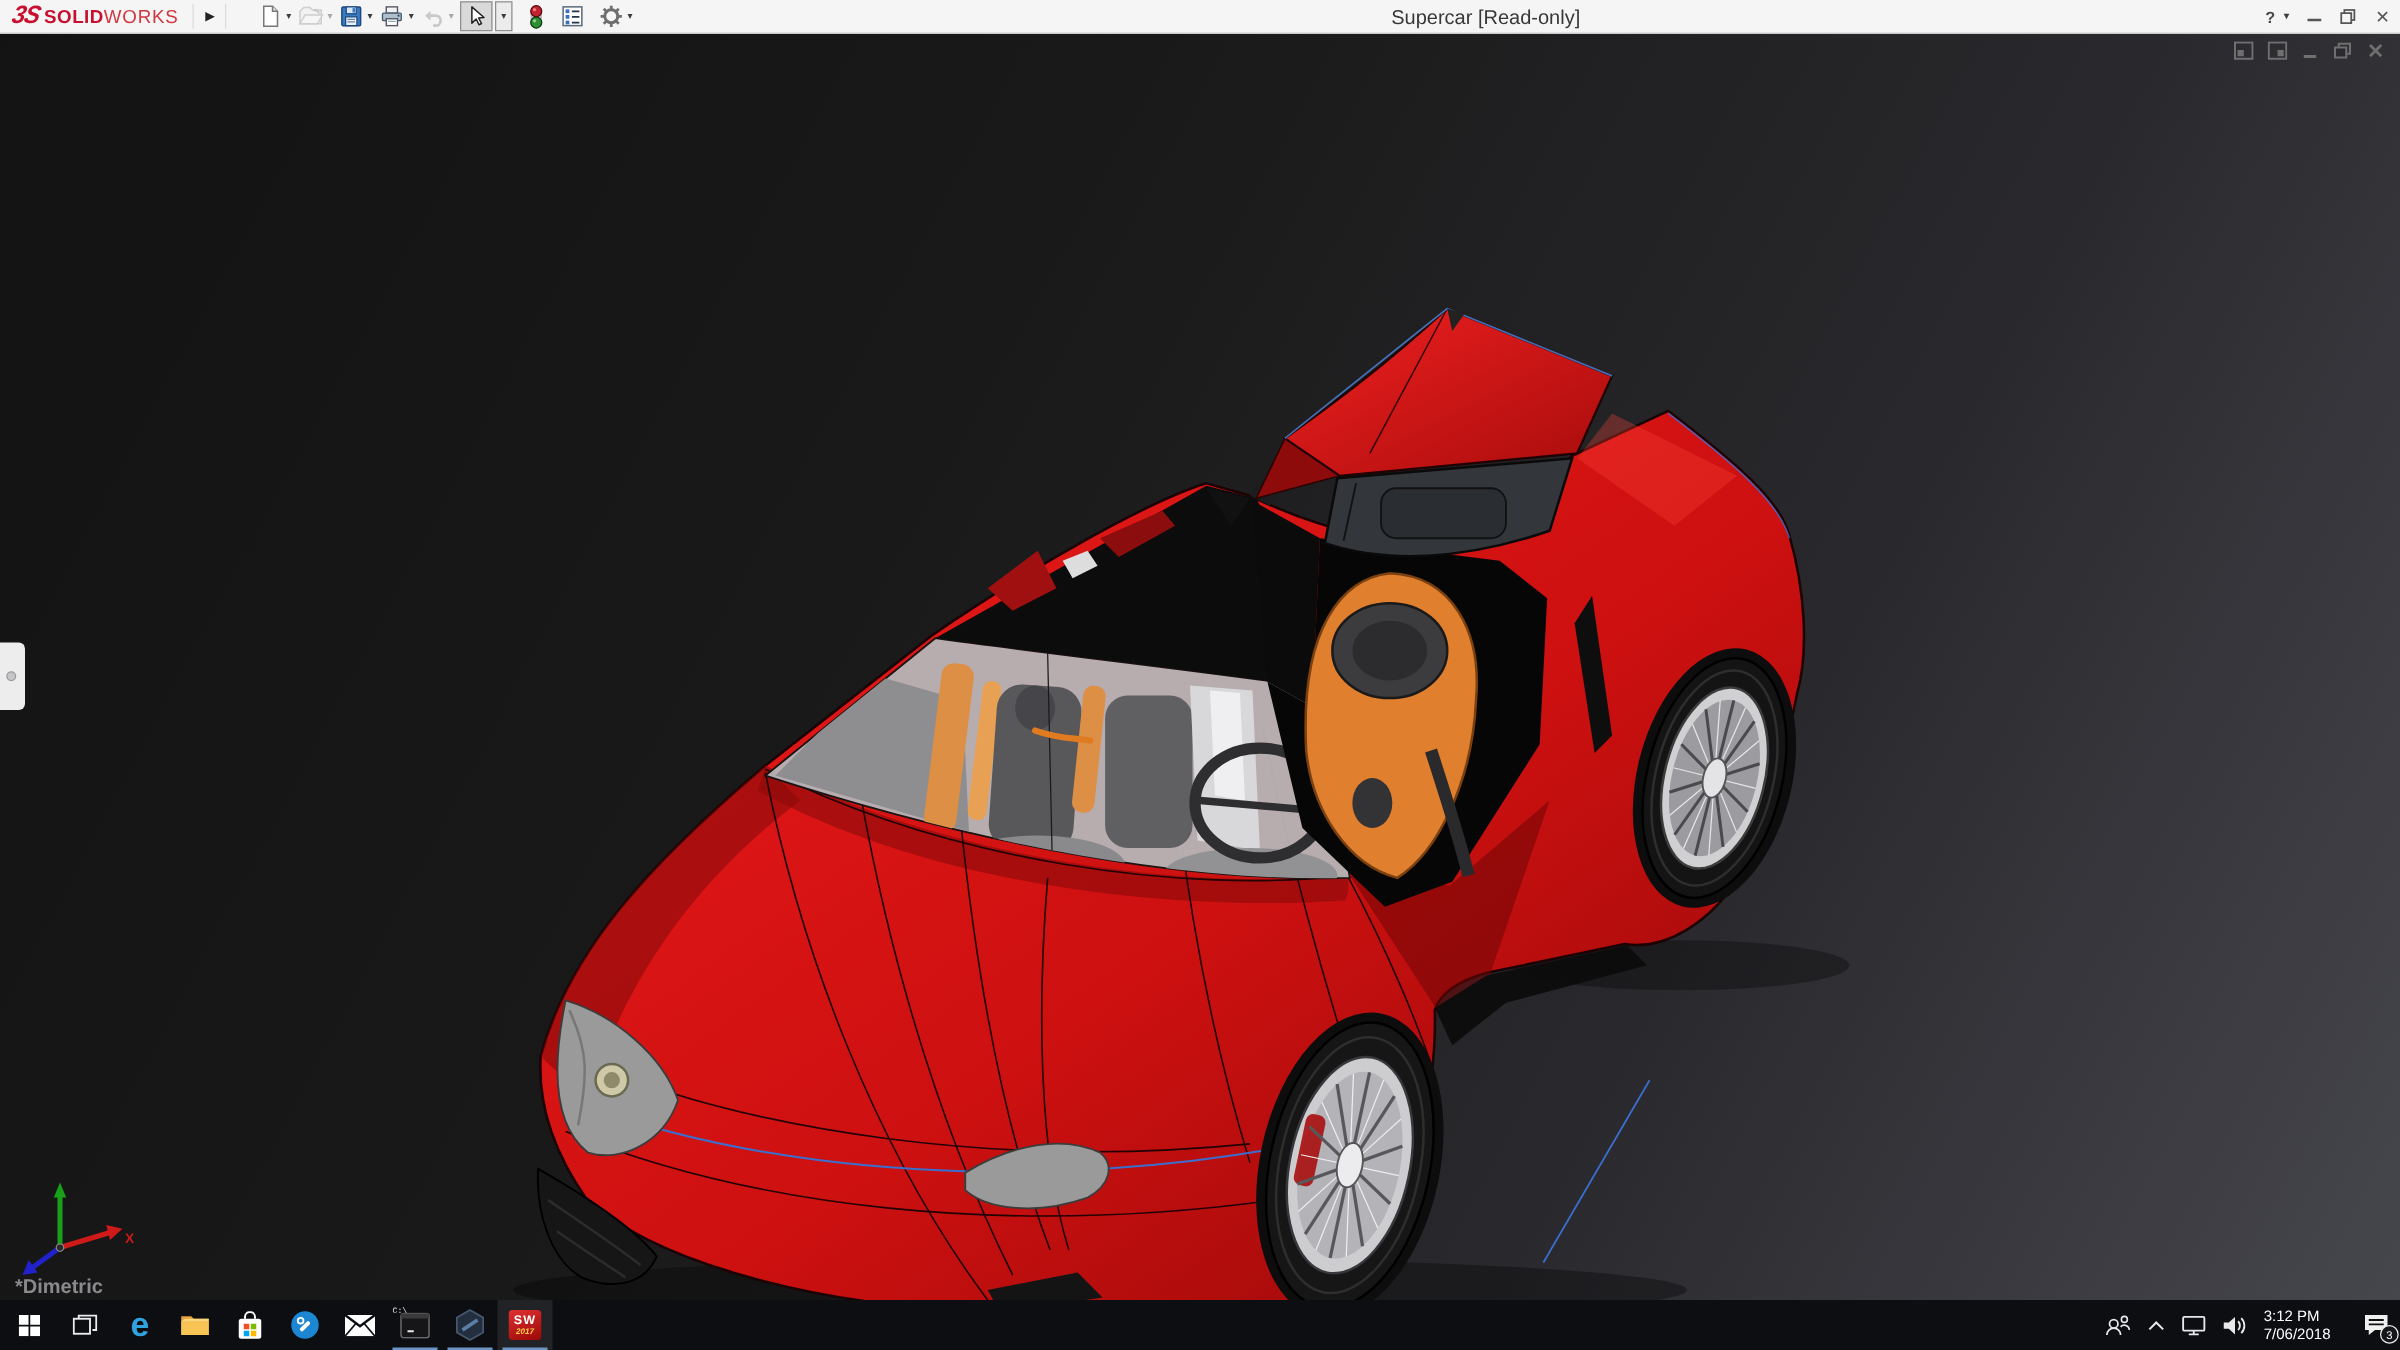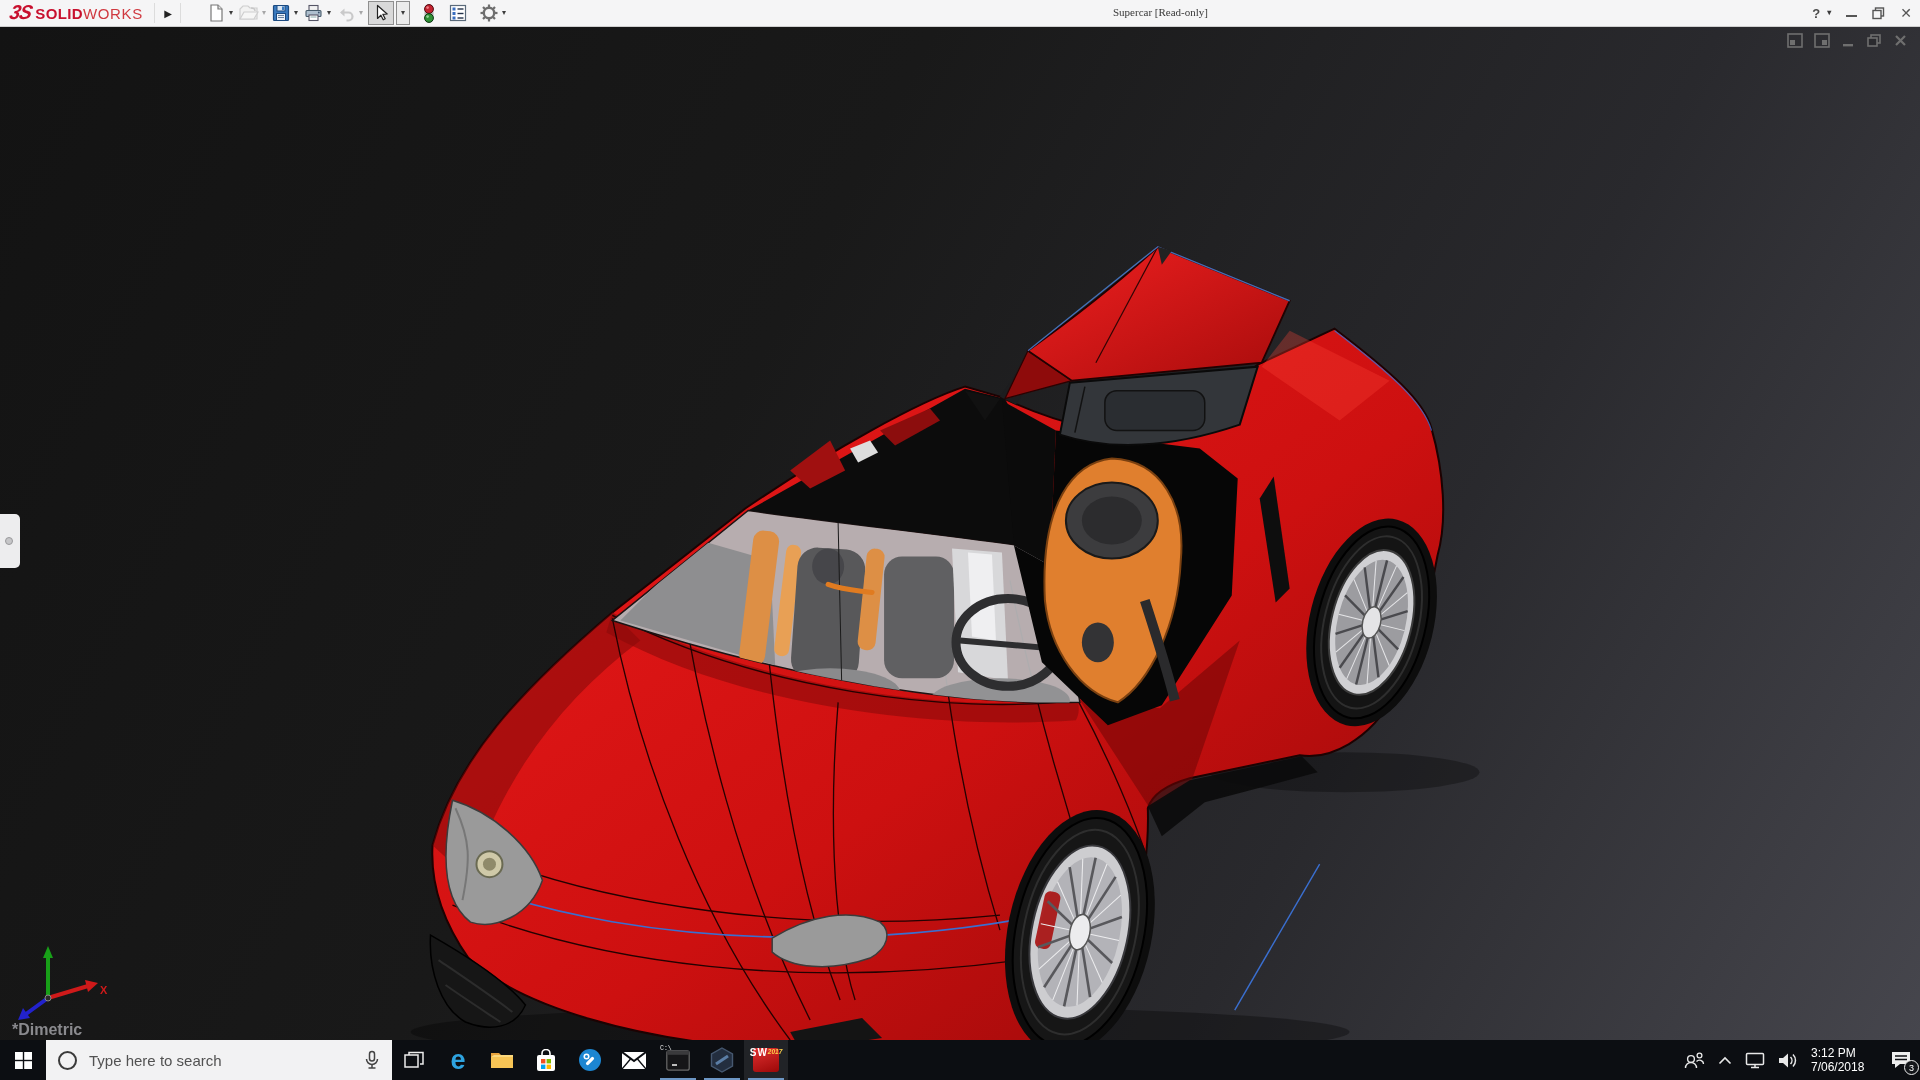--- a/index.html
+++ b/index.html
@@ -19,21 +19,21 @@
     align-items:center;justify-content:center;font-size:10px;color:#222;cursor:default;}
   .tools{position:absolute;left:206px;top:0;height:26px;display:flex;align-items:center;}
   .tool{display:flex;align-items:center;margin-right:5px;height:24px;}
   .tool svg{display:block;}
   .caret{font-size:8px;color:#3c3c3c;margin-left:3px;line-height:8px;}
   .disabled{opacity:.42;filter:grayscale(1);}
   .pressedbox{display:flex;align-items:center;background:#d9d9d9;border:1px solid #8f8f8f;
     padding:1px 2px;margin-right:2px;}
   .caretbox{display:flex;align-items:center;justify-content:center;border:1px solid #8f8f8f;
     background:#ececec;width:12px;height:22px;margin-right:6px;}
-  .doc-title{position:absolute;left:1113px;top:6px;font-size:11px;color:#383838;font-family:Liberation Serif, serif;}
+  .doc-title{position:absolute;left:1113px;top:6px;font-size:16px;color:#383838;}
   .win-controls{position:absolute;right:8px;top:0;height:26px;display:flex;align-items:center;gap:15px;}
   .help{display:flex;align-items:center;gap:4px;font-size:13px;font-weight:bold;color:#4c4c4c;}
   .minbar{width:11px;height:2px;background:#555;margin-top:6px;}
   .closex{font-size:14px;color:#555;line-height:14px;}
 
   
   .viewport{position:absolute;left:0;top:27px;width:1920px;height:1013px;
     background:linear-gradient(118deg,#131313 0%,#191919 38%,#29292d 70%,#46464d 100%);}
   .scene{position:absolute;left:0;top:27px;width:1920px;height:1013px;}
   .doc-controls{position:absolute;right:12px;top:33px;display:flex;gap:11px;align-items:center;z-index:20;}
@@ -56,21 +56,21 @@
   .searchbox input{flex:1;border:none;background:transparent;outline:none;font-size:15px;
     color:#333;font-family:"Liberation Sans",sans-serif;}
   .searchbox input::placeholder{color:#525252;opacity:1;}
   .mic{margin:0 12px;}
   .openline{position:absolute;left:4px;bottom:0;width:36px;height:2.5px;background:#6d96c4;}
   .activebg{background:rgba(255,255,255,.09);}
   .edge-e{font-size:27px;font-weight:bold;color:#2ea3e0;line-height:27px;}
   .cmdtxt{position:absolute;left:4px;top:5px;font-family:"Liberation Mono",monospace;
     font-size:6.5px;color:#e8e8e8;}
   .swbox{width:26px;height:24px;background:linear-gradient(160deg,#e03030,#9c0808);
-    border-radius:3px;display:flex;justify-content:center;}
+    border-radius:3px;display:flex;flex-direction:column;align-items:center;justify-content:center;}
   .swbox .sw{font-size:10px;font-weight:bold;color:#fff;line-height:10px;letter-spacing:1px;}
   .swbox .yr{font-size:6.5px;font-weight:bold;color:#ffd24a;line-height:7px;font-style:italic;}
   .spacer{flex:1;}
   .tray{display:flex;align-items:center;gap:13px;padding-right:8px;}
   .tray svg{display:block;}
   .clock{color:#fff;font-size:12px;text-align:left;line-height:14px;width:66px;}
   .action{position:relative;}
   .badge{position:absolute;right:-7px;bottom:-5px;width:15px;height:15px;border-radius:50%;
     background:#14161a;border:1.5px solid #ececec;color:#fff;font-size:9px;display:flex;
     align-items:center;justify-content:center;box-sizing:border-box;}
@@ -456,30 +456,20 @@
 
   <div class="taskbar">
     <div class="tb-start">
       <svg width="17" height="17" viewBox="0 0 17 17">
         <rect x="0" y="0" width="7.8" height="7.8" fill="#fff"></rect>
         <rect x="9.2" y="0" width="7.8" height="7.8" fill="#fff"></rect>
         <rect x="0" y="9.2" width="7.8" height="7.8" fill="#fff"></rect>
         <rect x="9.2" y="9.2" width="7.8" height="7.8" fill="#fff"></rect>
       </svg>
     </div>
-    <div class="searchbox">
-      <div class="cortana"></div>
-      <input type="text" placeholder="Type here to search" style="">
-      <svg class="mic" width="16" height="20" viewBox="0 0 16 20">
-        <rect x="5.5" y="1.5" width="5" height="9.5" rx="2.5" fill="none" stroke="#444" stroke-width="1.5"></rect>
-        <path d="M2.5 9 a5.5 5.5 0 0 0 11 0" fill="none" stroke="#444" stroke-width="1.5"></path>
-        <line x1="8" y1="14.5" x2="8" y2="18" stroke="#444" stroke-width="1.5"></line>
-        <line x1="4.5" y1="18" x2="11.5" y2="18" stroke="#444" stroke-width="1.5"></line>
-      </svg>
-    </div>
 
     <div class="tb-tile">
       <svg width="20" height="18" viewBox="0 0 20 18">
         <rect x="1" y="4" width="13" height="12" fill="none" stroke="#ececec" stroke-width="1.5"></rect>
         <path d="M5 4 V1.5 H19 V13 h-3" fill="none" stroke="#ececec" stroke-width="1.5"></path>
       </svg>
     </div>
 
     <div class="tb-tile">
       <span class="edge-e">e</span>

